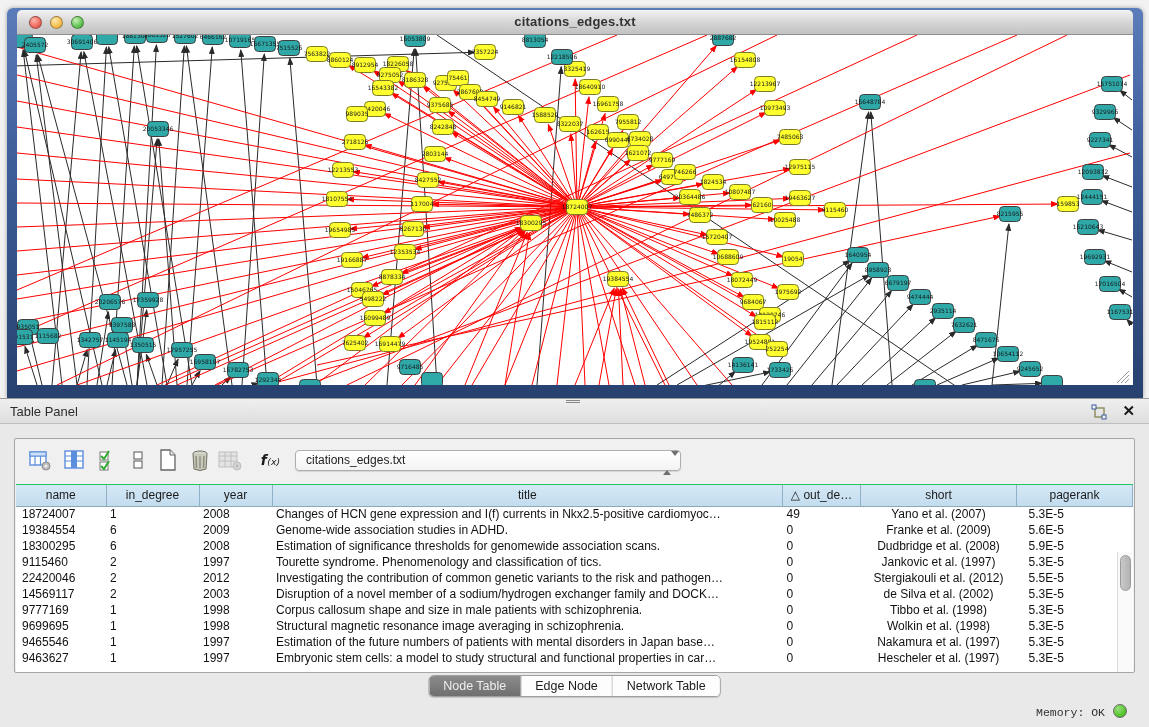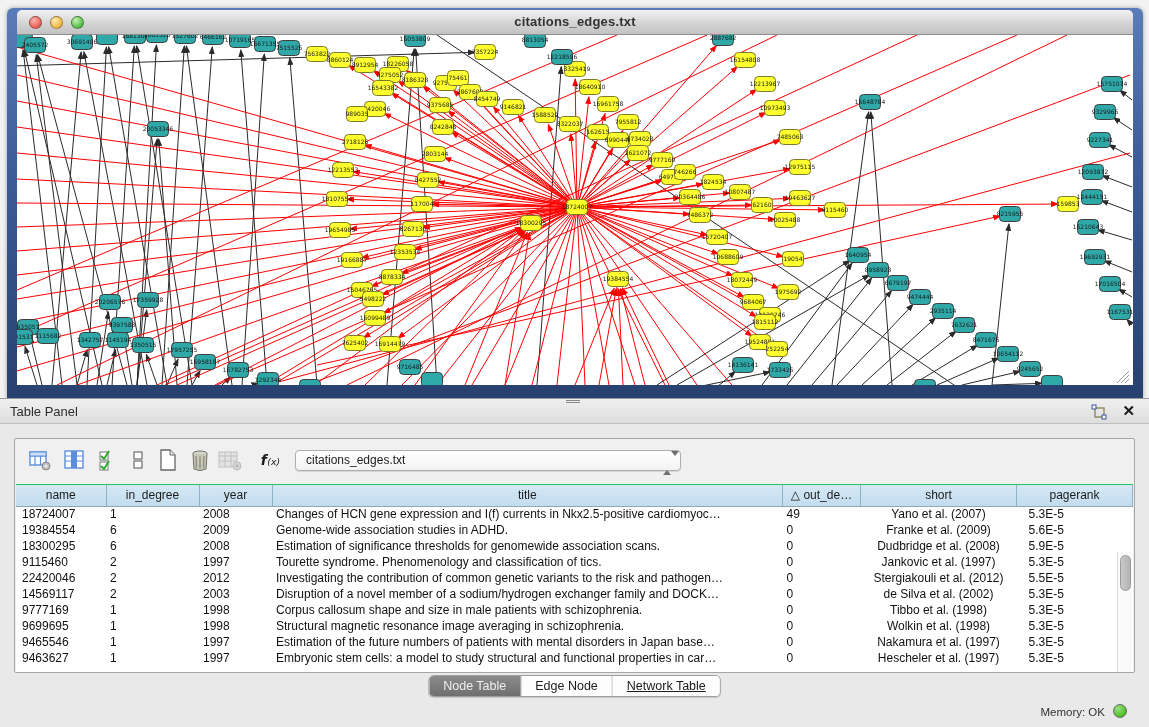--- a/index.html
+++ b/index.html
@@ -55,26 +55,26 @@
   table.grid td.c-name { padding-left:6px; }
   table.grid td.c-short { text-align:center; }
   table.grid td.c-pagerank { padding-left:12px; }
   #vscroll { position:absolute; right:1px; top:67px; width:15px; height:165px; background:#fafafa; border-left:1px solid #d9d9d9; }
   #vscroll .thumb { position:absolute; left:2px; top:3px; width:11px; height:36px; background:linear-gradient(90deg,#c9c9c9,#b3b3b3); border:1px solid #9b9b9b; border-radius:6px; }
 
   
   #tabbar { position:absolute; left:50%; transform:translateX(-50%); top:277px; height:22px; display:flex;
     border:1px solid #9e9e9e; border-radius:5px; overflow:hidden; background:#fff; box-shadow:0 1px 1px rgba(0,0,0,.15); }
   .seg { height:100%; line-height:20px; font-size:12.5px; padding:0 14px; color:#1c1c1c; background:#fdfdfd; border-right:1px solid #b9b9b9; }
-  .seg:last-child { border-right:none;text-decoration:underline; }
+  .seg:last-child { border-right:none; }
   .seg.sel { background:linear-gradient(180deg,#8b8b8b,#6f6f6f); color:#efefef; }
 
   
   #statusbar { position:absolute; left:0; top:300px; width:100%; height:29px; }
-  #mem { position:absolute; right:44px; top:8px; font-size:11.5px; color:#333; }
+  #mem { position:absolute; right:44px; top:8px; font-size:11.5px; color:#333;font-family:Liberation Mono, monospace; }
   #memdot { position:absolute; right:22px; top:6px; width:14px; height:14px; border-radius:50%;
     background:radial-gradient(circle at 35% 30%, #9ae07e, #53c22b 65%, #3a9a1e); border:1px solid #6a6a6a; }
 
   
   svg text { font-family:"DejaVu Sans", sans-serif; }
 </style>
 </head>
 <body>
 
 <div id="stage">

